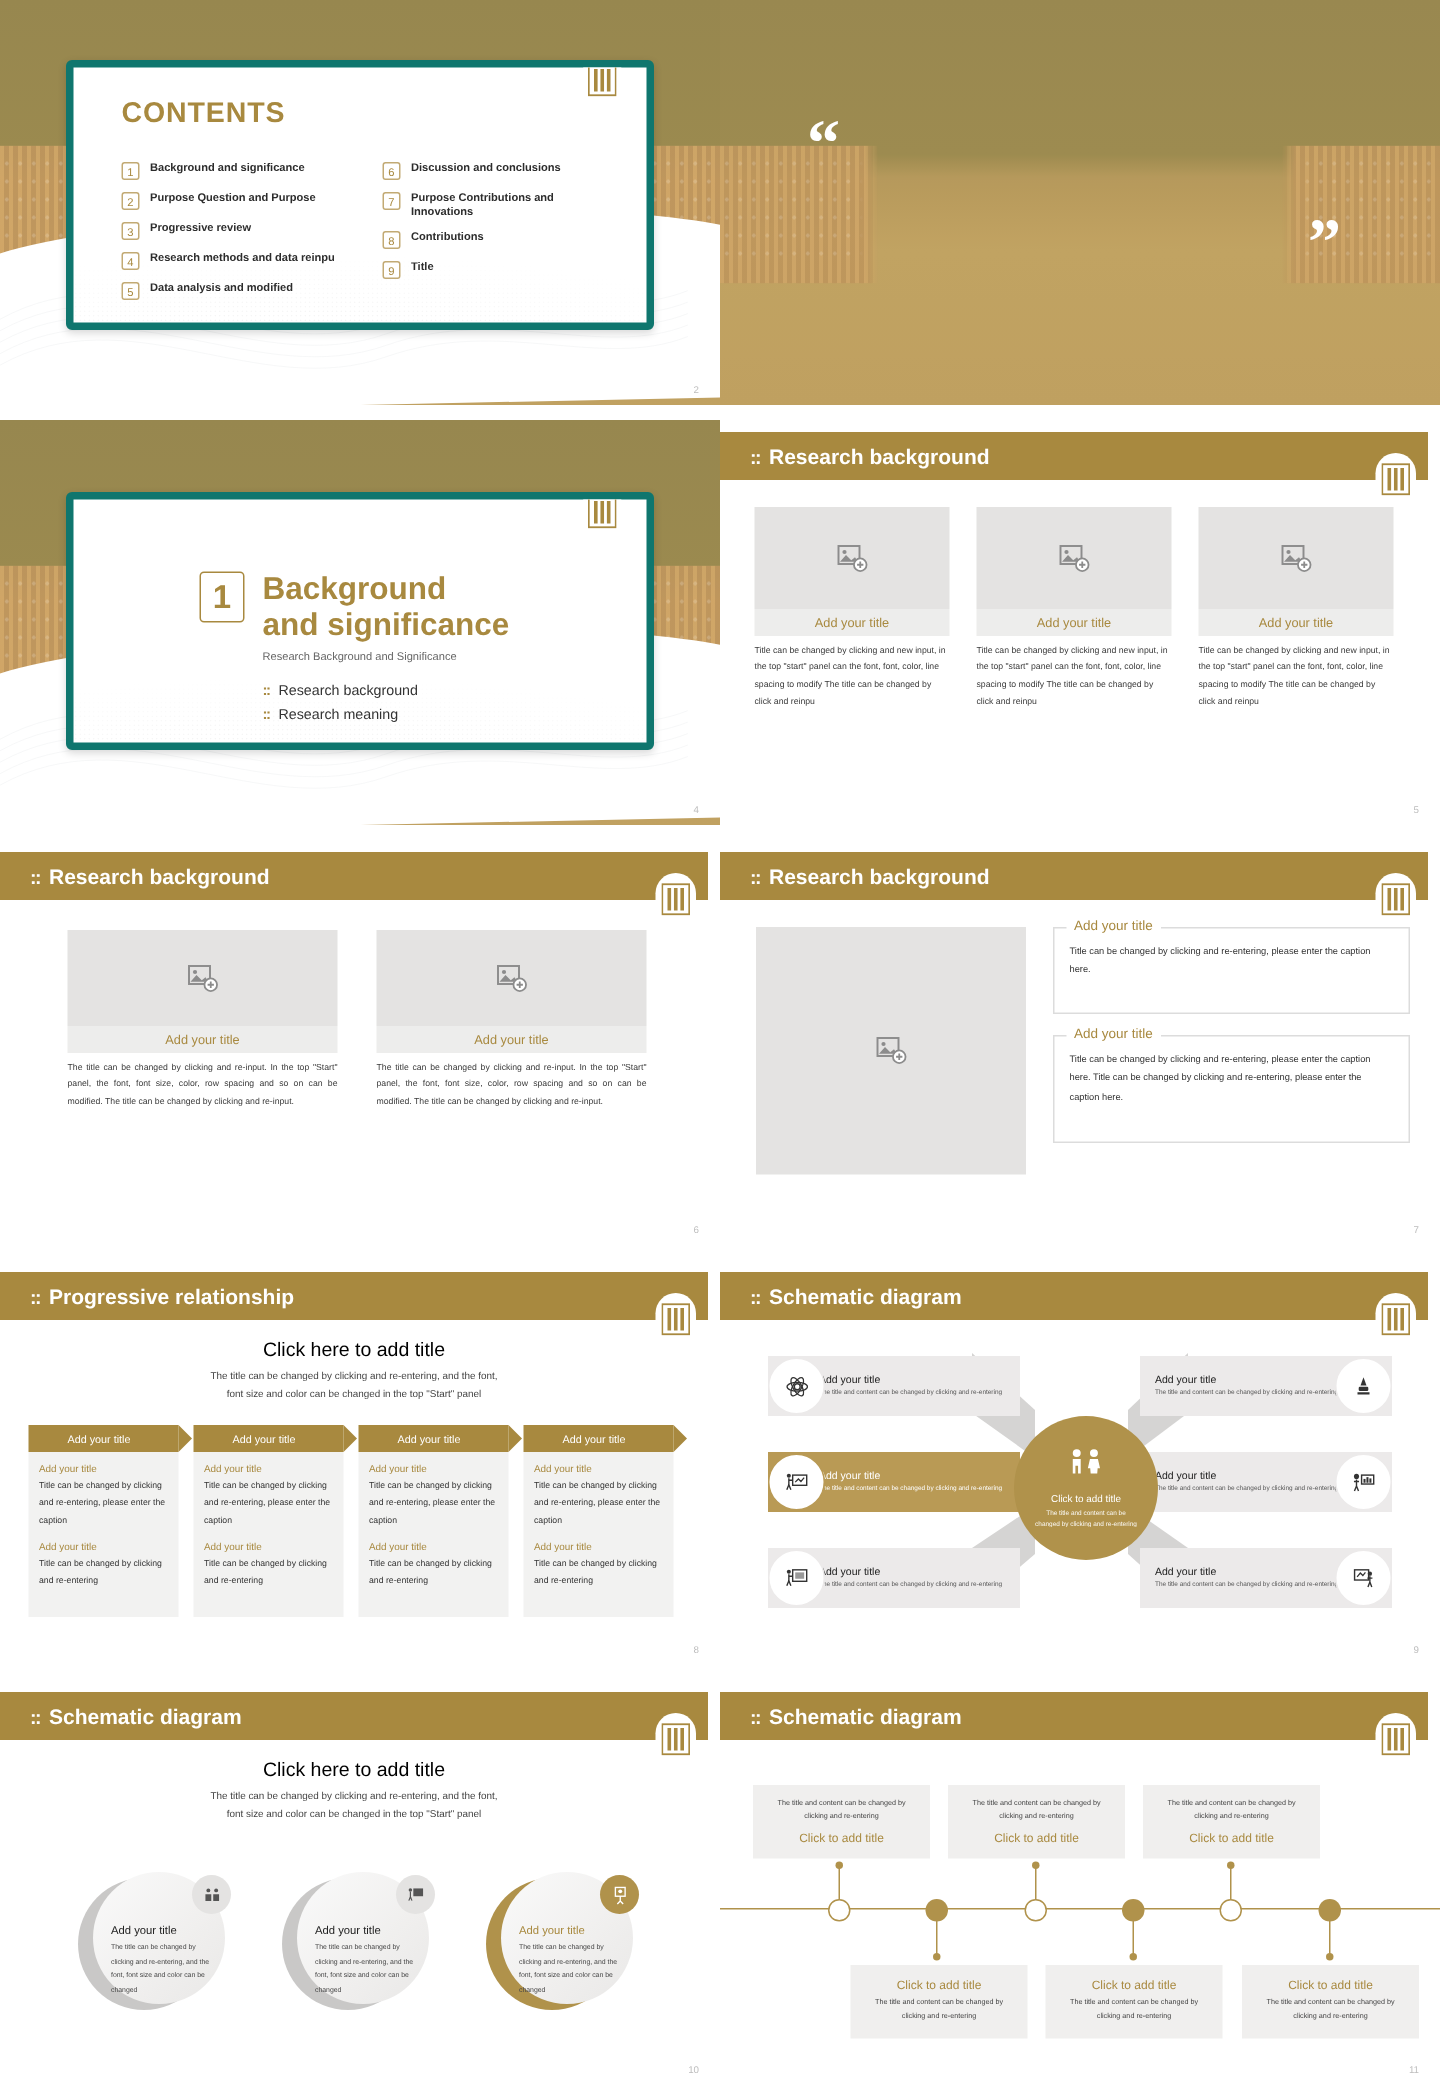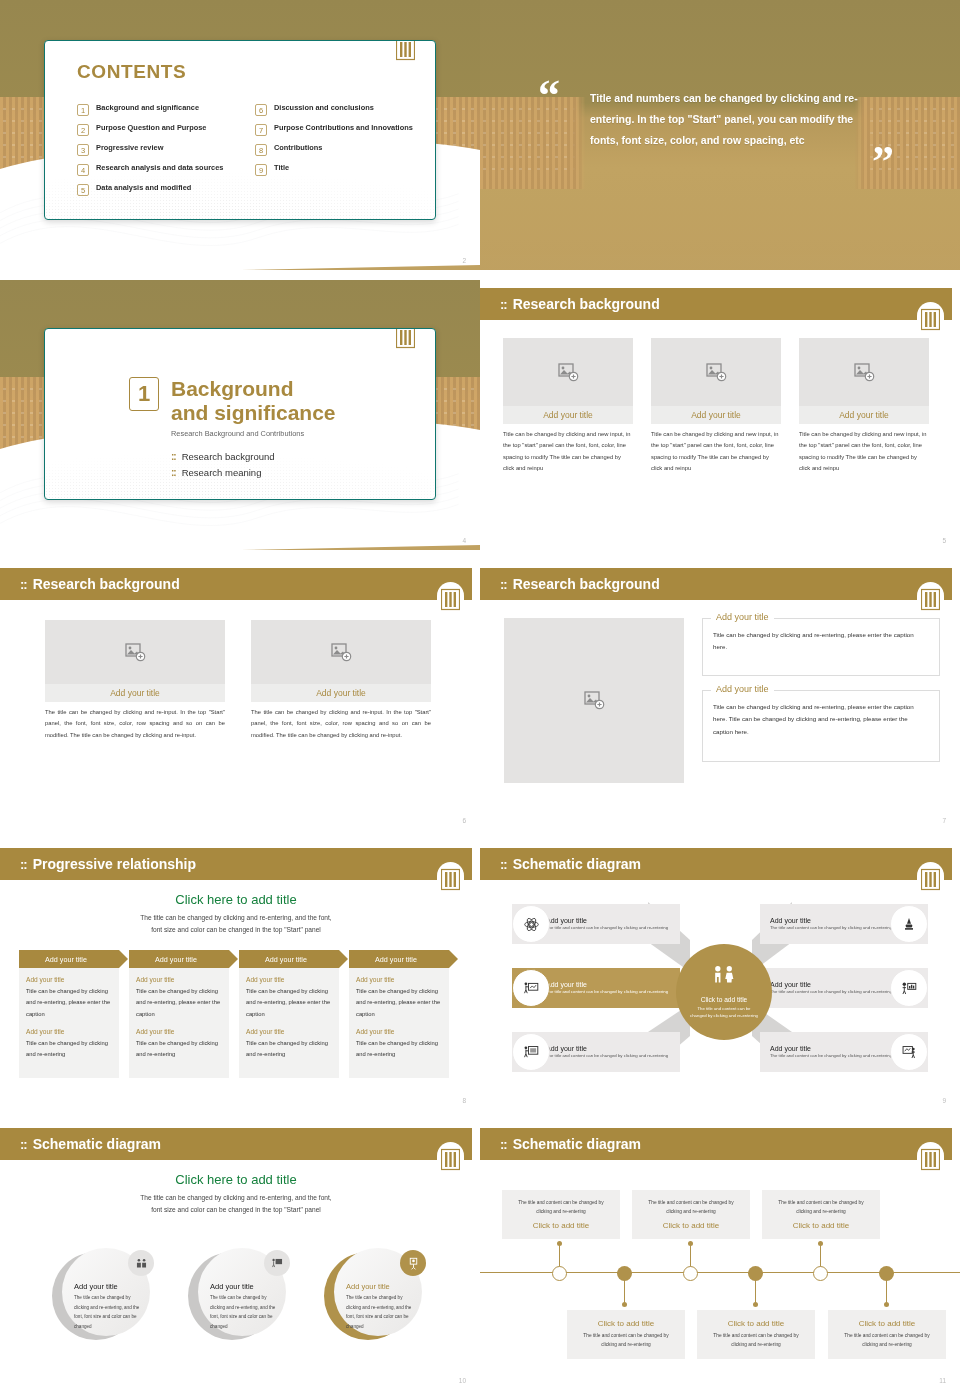--- a/index.html
+++ b/index.html
@@ -72,21 +72,21 @@
     background: #fff;
     border-radius: 13.5px 13.5px 2px 2px;
   }
   .logo svg { position: absolute; left: 4px; top: 5px; }
 
   
   .whitecard {
     position: absolute;
     left: 44px; top: 40px; width: 392px; height: 180px;
     background: #fff;
-    border: 1px solid #0f766e;
+    border: 5px solid #0f766e;
     border-radius: 4px;
     box-shadow: 0 2px 6px rgba(0,0,0,.16);
     z-index: 5;
     overflow: hidden;
     text-decoration: underline;
   }
   .whitecard .meshpat {
     position: absolute; left: 0; right: 0; bottom: 0; height: 60%;
     background-image: radial-gradient(circle, rgba(150,150,150,.18) .5px, transparent .6px);
     background-size: 3px 3px;
@@ -162,21 +162,21 @@
 
   
   .fs-img { position: absolute; left: 24px; top: 58px; width: 180px; height: 165px; }
   .fsets { position: absolute; left: 222px; top: 58px; width: 238px; display: flex; flex-direction: column; gap: 14px; }
   .fset { border: 1px solid #dcdcdc; padding: 10px 10px 10px; position: relative; }
   .fset-lg { position: absolute; left: 8px; top: -7px; background: #fff; padding: 0 5px; color: #a8893f; font-size: 9px; }
   .fset p { font-size: 6.2px; color: #333; line-height: 2.0; }
 
   
   .center-head { position: absolute; left: 0; right: 8px; top: 52px; text-align: center; }
-  .center-head .ch-title { color: #15803d; font-size: 13px; text-align: center; }
+  .center-head .ch-title { color: #000000; font-size: 13px; text-align: center; }
   .center-head .ch-sub { color: #444; font-size: 6.6px; line-height: 1.75; margin-top: 5px; }
   .prog-row { position: absolute; left: 19px; top: 110px; display: flex; gap: 10px; }
   .prog-col { width: 100px; }
   .chev {
     height: 18px; background: #a8893f; color: #fff;
     font-size: 7.2px; display: flex; align-items: center; justify-content: center;
     position: relative; padding-right: 6px;
   }
   .chev::after {
     content: ""; position: absolute; right: -9px; top: 0;
@@ -282,21 +282,21 @@
           <div class="toc-item">
             <span class="toc-num">2</span>
             <span class="toc-label">Purpose Question and Purpose</span>
           </div>
           <div class="toc-item">
             <span class="toc-num">3</span>
             <span class="toc-label">Progressive review</span>
           </div>
           <div class="toc-item">
             <span class="toc-num">4</span>
-            <span class="toc-label">Research analysis and data sources</span>
+            <span class="toc-label">Research methods and data reinpu</span>
           </div>
           <div class="toc-item">
             <span class="toc-num">5</span>
             <span class="toc-label">Data analysis and modified</span>
           </div>
         </div>
         <div class="toc-col">
           <div class="toc-item">
             <span class="toc-num">6</span>
             <span class="toc-label">Discussion and conclusions</span>
@@ -325,21 +325,20 @@
         </svg>
       </div>
     </div>
     <span class="pagenum">2</span>
   </div>
 
   <div class="slide quote-slide">
     <div class="photo-bg" style="opacity:.92"></div>
     <span class="qmark" style="left:58px; top:74px;">“</span>
     <span class="qmark" style="left:392px; top:140px;">”</span>
-    <div class="quote-text">Title and numbers can be changed by clicking and re-entering. In the top "Start" panel, you can modify the fonts, font size, color, and row spacing, etc</div>
   </div>
 
   <div class="slide">
     <div class="photo-bg"></div>
     <div class="swoosh"></div>
     <svg class="wave" viewBox="0 0 480 130" preserveAspectRatio="none">
       <g fill="none" stroke="#c9cdd2" stroke-width=".4" opacity=".55">
         <path d="M0 70 C90 20 180 96 270 64 C350 36 420 74 480 50"></path>
         <path d="M0 78 C90 28 180 104 270 72 C350 44 420 82 480 58"></path>
         <path d="M0 86 C90 36 180 112 270 80 C350 52 420 90 480 66"></path>
@@ -348,21 +347,21 @@
       </g>
     </svg>
 
     <div class="whitecard" style="top:48px; height:172px;">
       <div class="meshpat"></div>
       <div class="sec-wrap" style="left:84px; top:48px;">
         <div class="sec-num">1</div>
         <div>
           <div class="sec-title">Background</div>
           <div class="sec-title">and significance</div>
-          <div class="sec-sub">Research Background and Contributions</div>
+          <div class="sec-sub">Research Background and Significance</div>
         </div>
       </div>
       <div style="position:absolute; left:126px; top:122px;">
         <div class="sec-bullet">
           <span class="dots2">::</span>
           <span>Research background</span>
         </div>
         <div class="sec-bullet">
           <span class="dots2">::</span>
           <span>Research meaning</span>

